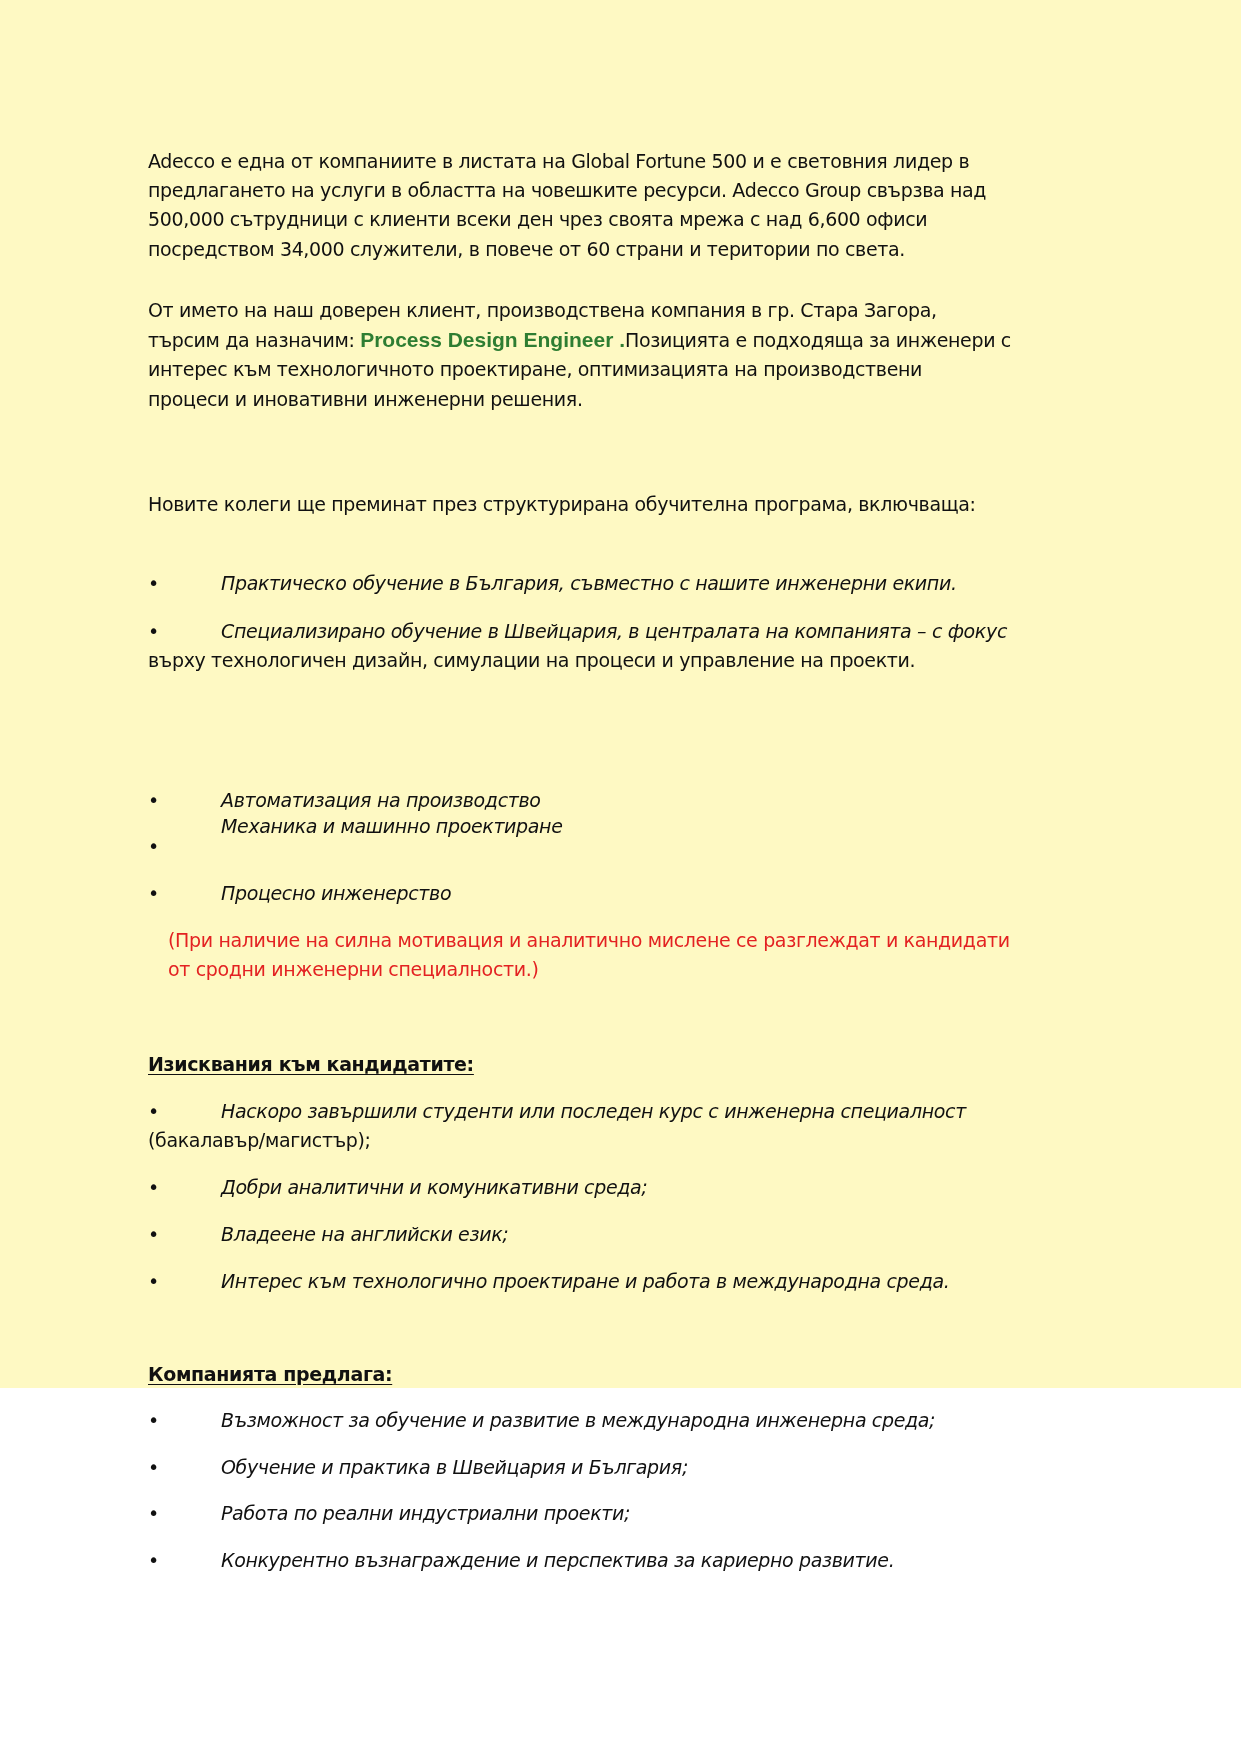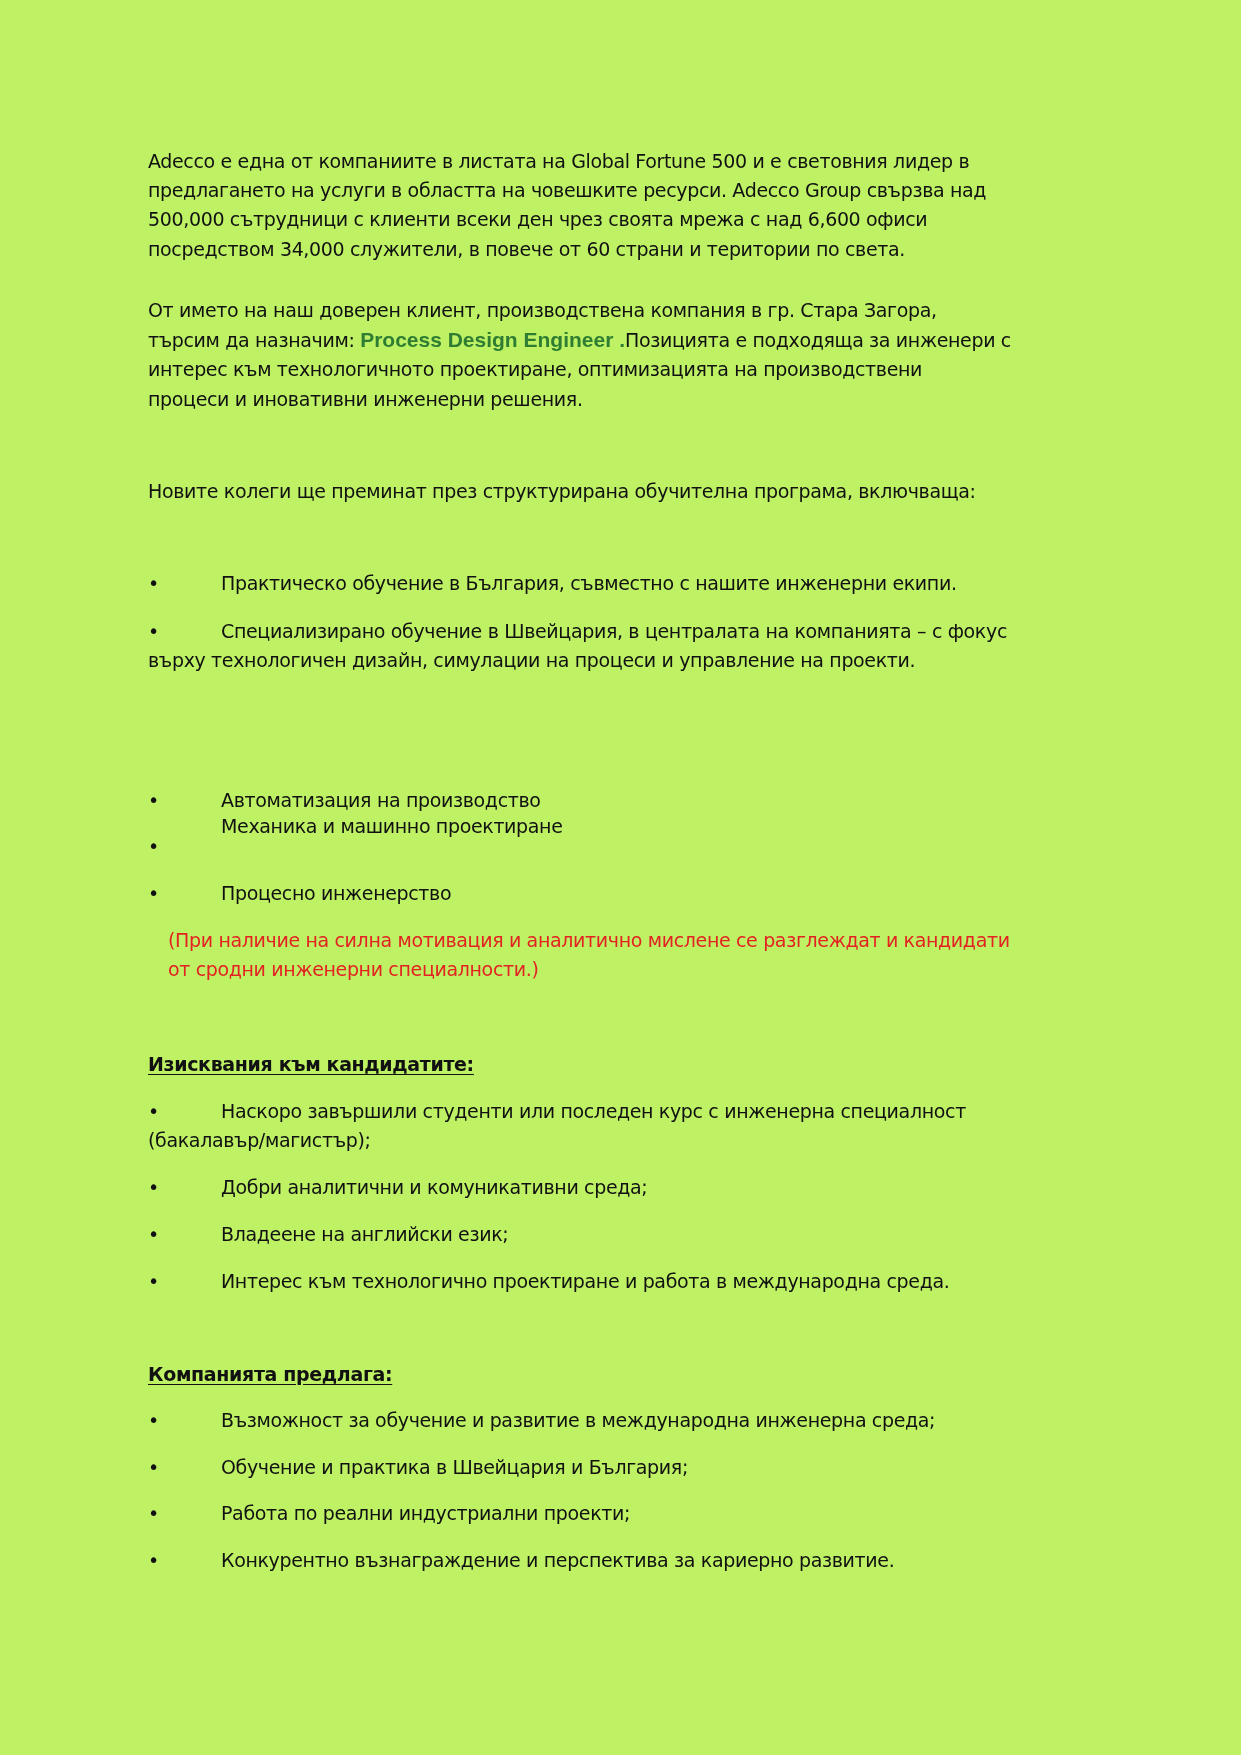--- a/index.html
+++ b/index.html
@@ -1,25 +1,25 @@
 <!DOCTYPE html>
 <html><head>
 <meta charset="utf-8">
 <style>
   html, body { margin: 0; padding: 0; background: #ffffff; }
   body { width: 1241px; height: 1755px; position: relative; overflow: hidden;
          font-family: "DejaVu Sans", sans-serif; color: #111111; }
-  .page { position: absolute; left: 0; top: 0; width: 1241px; height: 1755px; background: #bef264; }
+  .page { position: absolute; left: 0; top: 0; width: 1241px; height: 1388px; background: #fef9c3; }
   .line { position: absolute; left: 148px; font-size: 19px; line-height: 29px; white-space: nowrap;
           letter-spacing: -0.35px; }
   .green { color: #2e7d32; font-weight: bold; font-family: "Liberation Sans", sans-serif; font-size: 21px; letter-spacing: 0; }
   .red { color: #e32222; margin-left: 20px; }
   .heading { font-weight: bold; text-decoration: underline; text-underline-offset: 3px; }
   .bullet { position: absolute; left: 148px; font-size: 19px; line-height: 29px; }
-  .bullet-text { position: absolute; left: 221px; font-size: 19px; line-height: 29px; white-space: nowrap; letter-spacing: -0.35px; }
+  .bullet-text { position: absolute; left: 221px; font-size: 19px; line-height: 29px; white-space: nowrap; letter-spacing: -0.35px; font-style: italic; }
 </style>
 </head>
 <body style="color: rgb(17, 17, 17);">
 
 <div class="page">
 
   <div>
     <div class="line" style="top:147px">Adecco е една от компаниите в листата на Global Fortune 500 и е световния лидер в</div>
     <div class="line" style="top:176px">предлагането на услуги в областта на човешките ресурси. Adecco Group свързва над</div>
     <div class="line" style="top:205px">500,000 сътрудници с клиенти всеки ден чрез своята мрежа с над 6,600 офиси</div>
@@ -28,21 +28,21 @@
 
   <div>
     <div class="line" style="top:296px">От името на наш доверен клиент, производствена компания в гр. Стара Загора,</div>
     <div class="line" style="top:325px">
       <span>търсим да назначим: </span><span class="green" style="color: rgb(46, 125, 50);">Process Design Engineer .</span><span>Позицията е подходяща за инженери с</span>
     </div>
     <div class="line" style="top:355px">интерес към технологичното проектиране, оптимизацията на производствени</div>
     <div class="line" style="top:385px">процеси и иновативни инженерни решения.</div>
   </div>
 
-  <div class="line" style="top:477px">Новите колеги ще преминат през структурирана обучителна програма, включваща:</div>
+  <div class="line" style="top:490px">Новите колеги ще преминат през структурирана обучителна програма, включваща:</div>
 
   <div>
     <div>
       <span class="bullet" style="top:569px">•</span>
       <span class="bullet-text" style="top:569px">Практическо обучение в България, съвместно с нашите инженерни екипи.</span>
     </div>
     <div>
       <span class="bullet" style="top:617px">•</span>
       <span class="bullet-text" style="top:617px">Специализирано обучение в Швейцария, в централата на компанията – с фокус</span>
       <div class="line" style="top:646px">върху технологичен дизайн, симулации на процеси и управление на проекти.</div>

